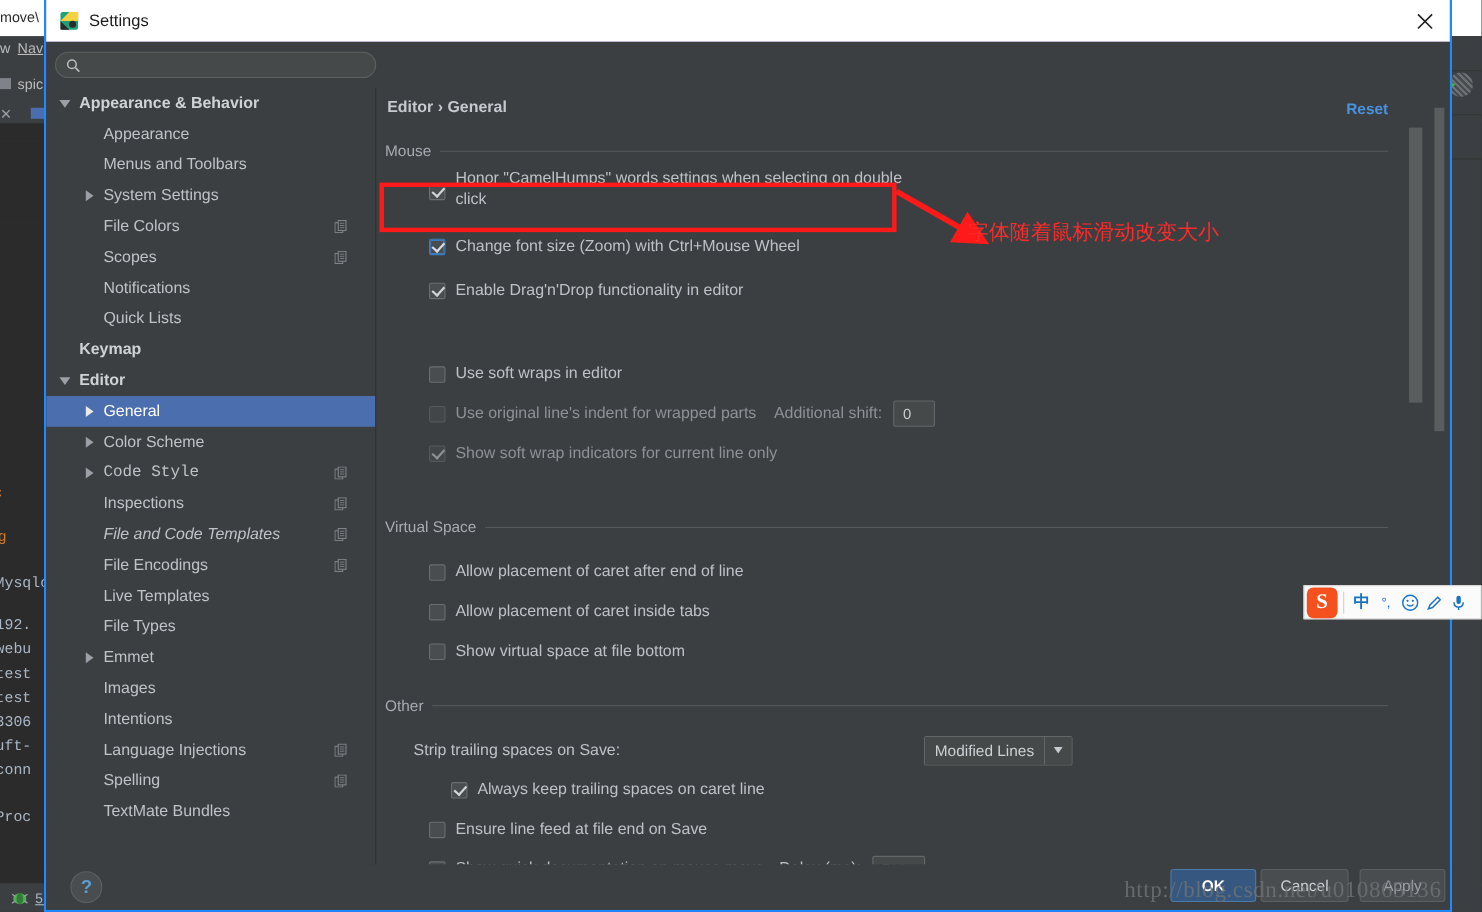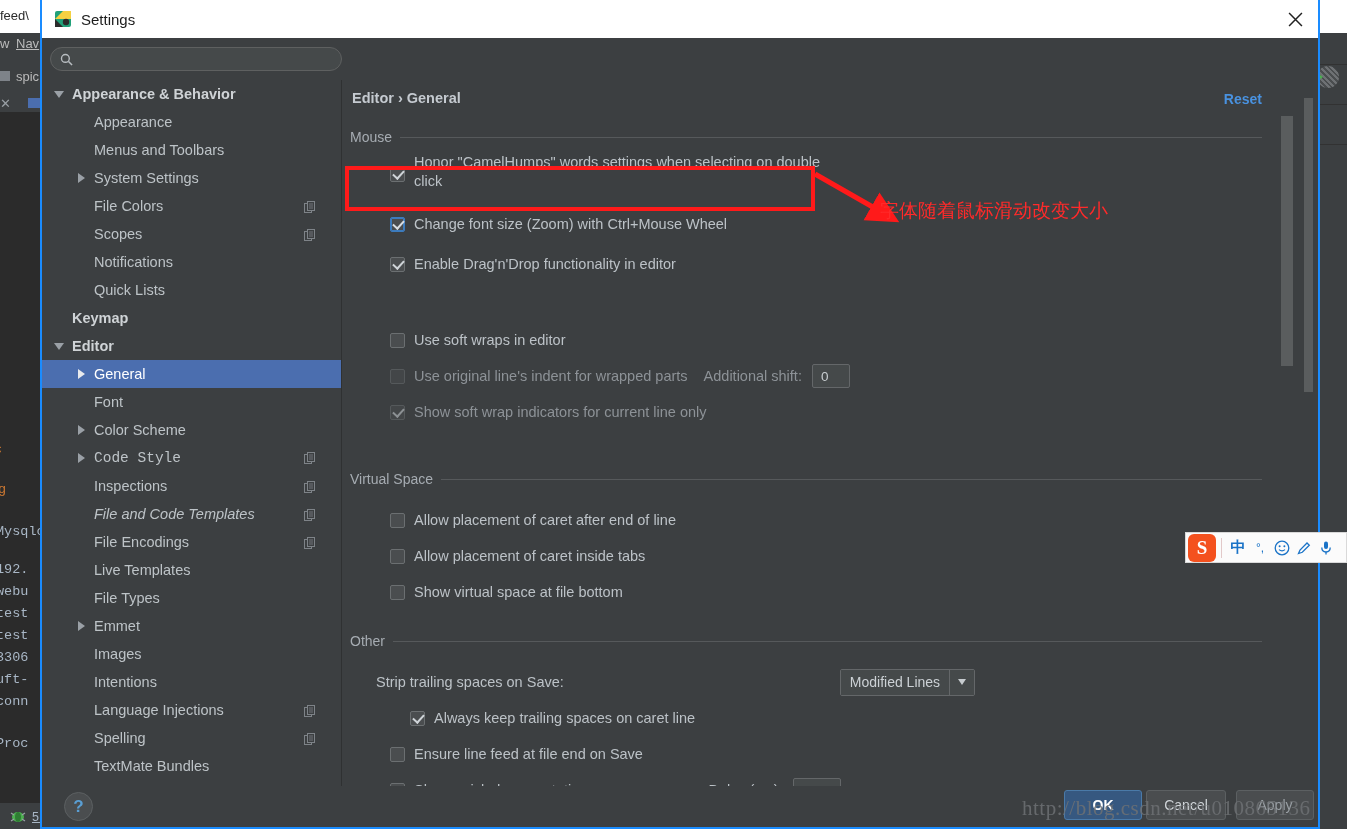--- a/index.html
+++ b/index.html
@@ -210,21 +210,21 @@
 
 <div id="root">
 
   <div class="ide-bg">
     <div class="ide-editor-dark"></div>
     <div class="ide-topbar"></div>
     <div class="ide-menubar"></div>
     <div class="ide-tabbar"></div>
     <div class="ide-tabrow2"></div>
 
-    <div class="bg-white-txt" style="left:0px; top:8px;">feed\</div>
+    <div class="bg-white-txt" style="left:0px; top:8px;">move\</div>
     <div class="bg-menu-txt" style="left:0px; top:36px;">w</div>
     <div class="bg-menu-txt" style="left:16px; top:36px; text-decoration:underline;">Nav</div>
     <div class="bg-menu-txt" style="left:16px; top:69px;">spic</div>
     <div style="position:absolute;left:0px;top:71px;width:10px;height:10px;background:#7e8389;"></div>
     <div class="bg-menu-txt" style="left:0px; top:96px; color:#9aa0a6;">✕</div>
     <div style="position:absolute;left:28px;top:98px;width:14px;height:10px;background:#4b6eaf;"></div>
 
     <div class="ide-sep-h" style="left:0; top:126px; width:40px;"></div>
     <div class="ide-sep-h" style="left:0; top:198px; width:40px;"></div>
     <div class="ide-sep-h" style="left:0; top:514px; width:40px;"></div>
@@ -341,24 +341,20 @@
               <span class="arrow"></span>
               <span class="tree-label">Keymap</span>
             </div>
             <div class="tree-row bold" style="padding-left: 12px;">
               <span class="arrow down"></span>
               <span class="tree-label">Editor</span>
             </div>
             <div class="tree-row sel" style="padding-left: 34px;">
               <span class="arrow right"></span>
               <span class="tree-label">General</span>
-            </div>
-            <div class="tree-row" style="padding-left: 34px;">
-              <span class="arrow"></span>
-              <span class="tree-label">Font</span>
             </div>
             <div class="tree-row" style="padding-left: 34px;">
               <span class="arrow right"></span>
               <span class="tree-label">Color Scheme</span>
             </div>
             <div class="tree-row" style="padding-left: 34px; font-family: Liberation Mono, monospace;">
               <span class="arrow right"></span>
               <span class="tree-label">Code Style</span>
               <span class="copy-ico"><svg viewBox="0 0 12 12" width="12" height="12">
                   <rect x="0.5" y="2.5" width="7" height="9" stroke="#9aa0a6" stroke-width="1" fill="none"></rect>

